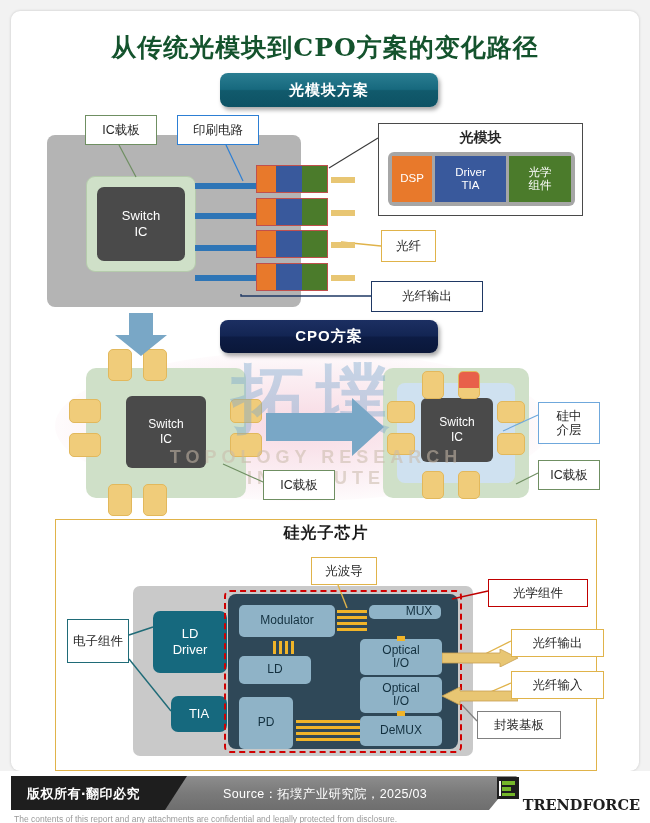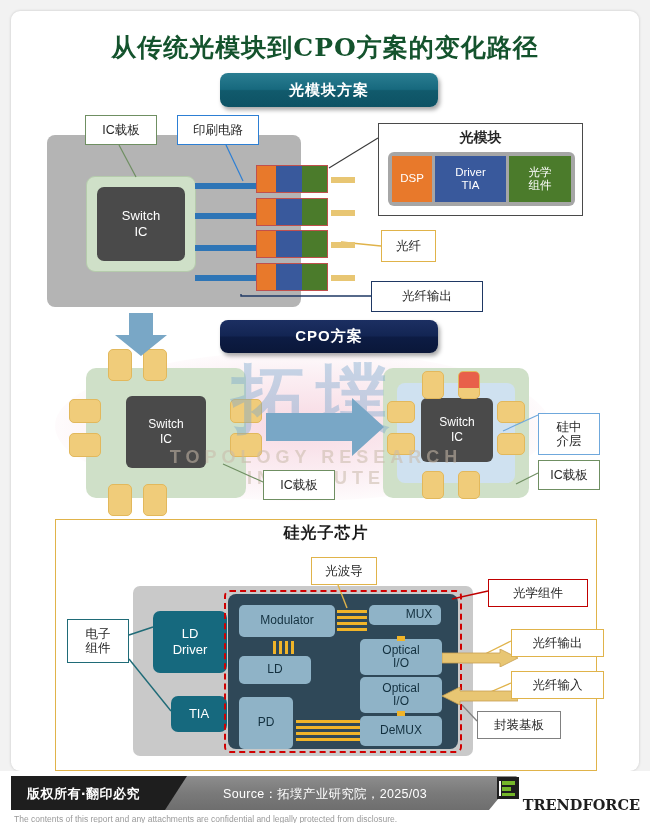--- a/index.html
+++ b/index.html
@@ -390,21 +390,21 @@
     <div class="pad" style="left:411px; top:360px; width:22px; height:28px;"></div>
     <div class="pad pad-red" style="left:447px; top:360px; width:22px; height:28px;"></div>
     <div class="pad" style="left:376px; top:390px; width:28px; height:22px;"></div>
     <div class="pad" style="left:376px; top:422px; width:28px; height:22px;"></div>
     <div class="pad" style="left:486px; top:390px; width:28px; height:22px;"></div>
     <div class="pad" style="left:486px; top:422px; width:28px; height:22px;"></div>
     <div class="pad" style="left:411px; top:460px; width:22px; height:28px;"></div>
     <div class="pad" style="left:447px; top:460px; width:22px; height:28px;"></div>
 
     <div class="lbl lbl-green" style="left:252px; top:459px; width:72px; height:30px;">IC载板</div>
-    <div class="lbl lbl-lblue" style="left:527px; top:391px; width:62px; height:42px; flex-direction:column;margin-top:11px;">
+    <div class="lbl lbl-lblue" style="left:527px; top:391px; width:62px; height:42px; flex-direction:column;">
       <span>硅中</span>
       <span>介层</span>
     </div>
     <div class="lbl lbl-green" style="left:527px; top:449px; width:62px; height:30px;">IC载板</div>
 
     <div class="sp-frame"></div>
     <div class="sp-title" style="left:44px;">硅光子芯片</div>
 
     <div class="sp-sub"></div>
 
@@ -417,21 +417,21 @@
     <div class="elec" style="left:160px; top:685px; width:56px; height:36px;">
       <span>TIA</span>
     </div>
 
     <div class="pic" style="border:none;"></div>
     <div class="pic-dash"></div>
 
     <div class="picblk" style="left:228px; top:594px; width:96px; height:32px;">Modulator</div>
     <div class="picblk" style="left:228px; top:645px; width:72px; height:28px;">LD</div>
     <div class="picblk" style="left:228px; top:686px; width:54px; height:52px;">PD</div>
-    <div class="picblk" style="left:358px; top:594px; width:72px; height:20px;padding-left:28px;">MUX</div>
+    <div class="picblk" style="left:358px; top:594px; width:72px; height:14px;padding-left:28px;">MUX</div>
     <div class="picblk" style="left:349px; top:628px; width:82px; height:36px; flex-direction:column;">
       <span>Optical</span>
       <span>I/O</span>
     </div>
     <div class="picblk" style="left:349px; top:666px; width:82px; height:36px; flex-direction:column;">
       <span>Optical</span>
       <span>I/O</span>
     </div>
     <div class="picblk" style="left:349px; top:705px; width:82px; height:30px;">DeMUX</div>
 
@@ -453,21 +453,21 @@
     <div class="wg" style="left:386px; top:625px; width:8px; height:5px;"></div>
     <div class="wg" style="left:386px; top:700px; width:8px; height:5px;"></div>
 
     <svg class="fiber-arrow" style="left:431px; top:638px; width:76px; height:18px;" viewBox="0 0 76 18">
       <polygon points="0,4 58,4 58,0 76,9 58,18 58,14 0,14" fill="#e8c673" stroke="#c8a050" stroke-width="0.8"></polygon>
     </svg>
     <svg class="fiber-arrow" style="left:431px; top:676px; width:76px; height:18px;" viewBox="0 0 76 18">
       <polygon points="76,4 18,4 18,0 0,9 18,18 18,14 76,14" fill="#e8c673" stroke="#c8a050" stroke-width="0.8"></polygon>
     </svg>
 
-    <div class="lbl lbl-teal" style="left:56px; top:608px; width:62px; height:44px; flex-direction:column;">
+    <div class="lbl lbl-teal" style="left:56px; top:608px; width:62px; height:44px; ">
       <span>电子</span>
       <span>组件</span>
     </div>
     <div class="lbl lbl-gold" style="left:300px; top:546px; width:66px; height:28px;">光波导</div>
     <div class="lbl lbl-red" style="left:477px; top:568px; width:100px; height:28px;">光学组件</div>
     <div class="lbl lbl-gold" style="left:500px; top:618px; width:93px; height:28px;">光纤输出</div>
     <div class="lbl lbl-gold" style="left:500px; top:660px; width:93px; height:28px;">光纤输入</div>
     <div class="lbl lbl-gray" style="left:466px; top:700px; width:84px; height:28px;">封装基板</div>
 
     <svg class="wires" viewBox="0 0 628 760">

